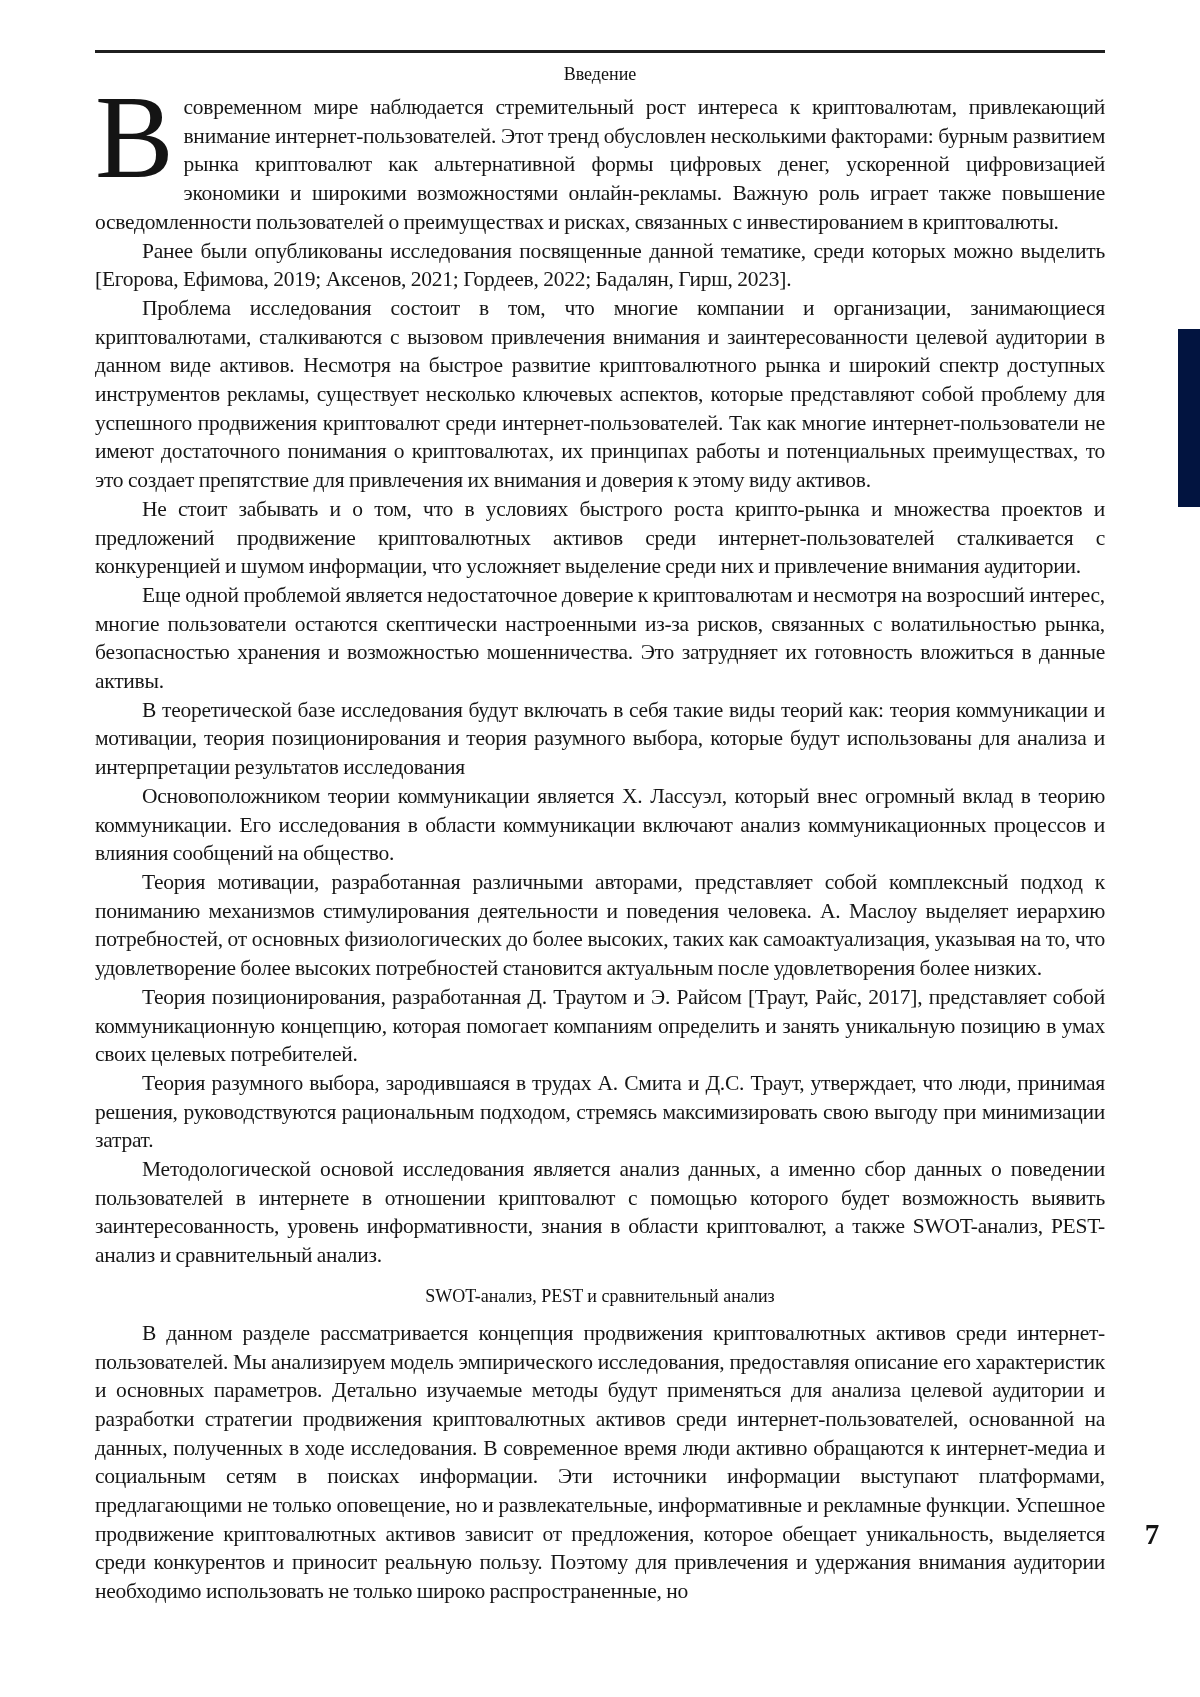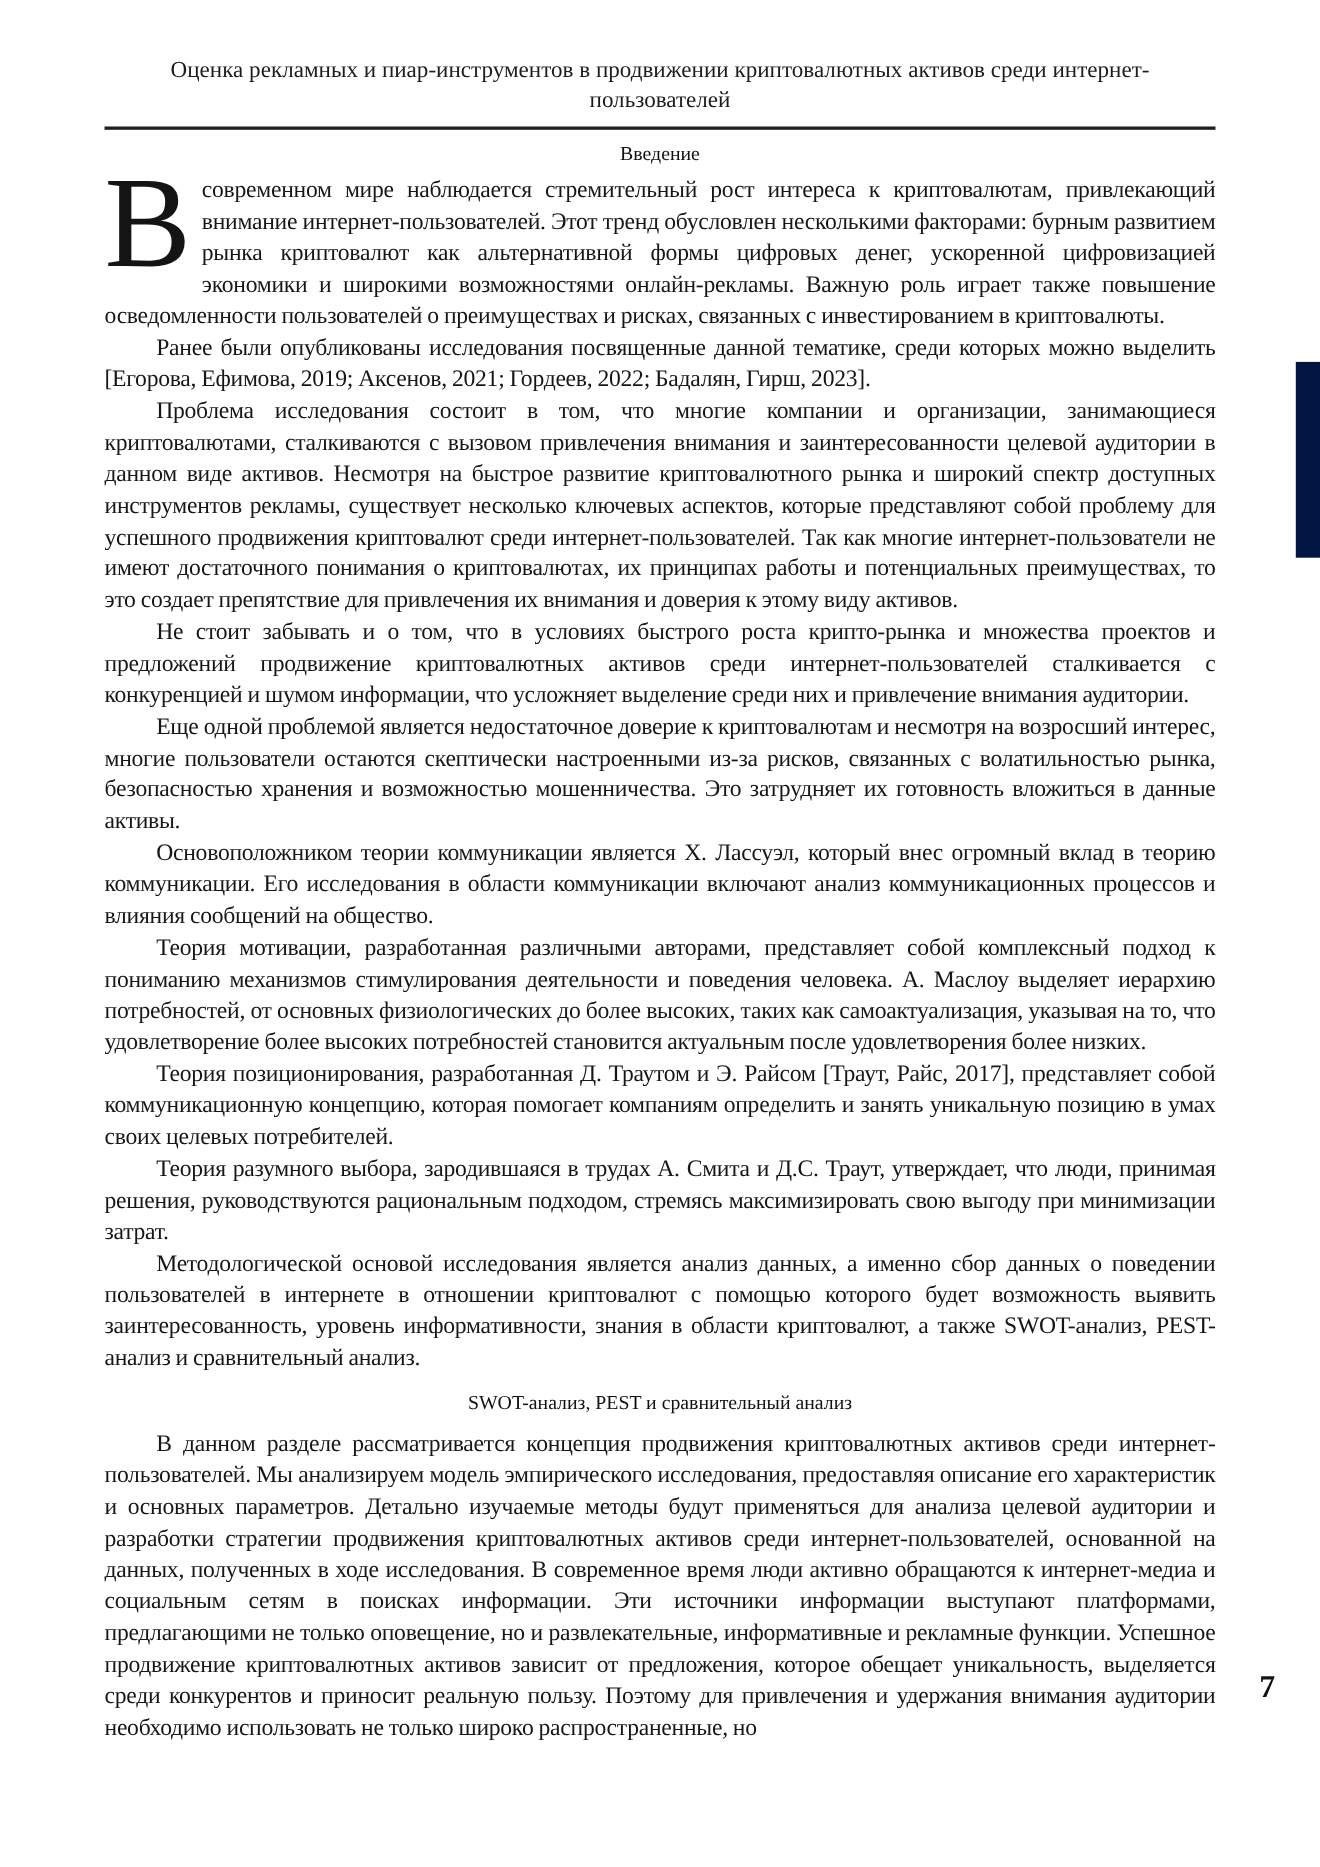--- a/index.html
+++ b/index.html
@@ -74,32 +74,32 @@
     color: #141414;
   }
 </style>
 </head>
 <body>
 
 <div class="page">
 
   <div class="content">
 
-    <div class="running-header">Оценка рекламных и пиар-инструментов в продвижении криптовалютных активов среди интернет-пользователей</div>
 
     <div class="rule"></div>
 
     <div class="section-heading heading-intro">Введение</div>
 
     <p class="body-p lead-p"><span class="drop-cap">В</span><span>современном мире наблюдается стремительный рост интереса к криптовалютам, привлекающий внимание интернет-пользователей. Этот тренд обусловлен несколькими факторами: бурным развитием рынка криптовалют как альтернативной формы цифровых денег, ускоренной цифровизацией экономики и широкими возможностями онлайн-рекламы. Важную роль играет также повышение осведомленности пользователей о преимуществах и рисках, связанных с инвестированием в криптовалюты.</span></p>
 
     <p class="body-p">Ранее были опубликованы исследования посвященные данной тематике, среди которых можно выделить [Егорова, Ефимова, 2019; Аксенов, 2021; Гордеев, 2022; Бадалян, Гирш, 2023].</p>
     <p class="body-p">Проблема исследования состоит в том, что многие компании и организации, занимающиеся криптовалютами, сталкиваются с вызовом привлечения внимания и заинтересованности целевой аудитории в данном виде активов. Несмотря на быстрое развитие криптовалютного рынка и широкий спектр доступных инструментов рекламы, существует несколько ключевых аспектов, которые представляют собой проблему для успешного продвижения криптовалют среди интернет-пользователей. Так как многие интернет-пользователи не имеют достаточного понимания о криптовалютах, их принципах работы и потенциальных преимуществах, то это создает препятствие для привлечения их внимания и доверия к этому виду активов.</p>
     <p class="body-p">Не стоит забывать и о том, что в условиях быстрого роста крипто-рынка и множества проектов и предложений продвижение криптовалютных активов среди интернет-пользователей сталкивается с конкуренцией и шумом информации, что усложняет выделение среди них и привлечение внимания аудитории.</p>
     <p class="body-p">Еще одной проблемой является недостаточное доверие к криптовалютам и несмотря на возросший интерес, многие пользователи остаются скептически настроенными из-за рисков, связанных с волатильностью рынка, безопасностью хранения и возможностью мошенничества. Это затрудняет их готовность вложиться в данные активы.</p>
+    <p class="body-p">В теоретической базе исследования будут включать в себя такие виды теорий как: теория коммуникации и мотивации, теория позиционирования и теория разумного выбора, которые будут использованы для анализа и интерпретации результатов исследования</p>
     <p class="body-p">Основоположником теории коммуникации является Х. Лассуэл, который внес огромный вклад в теорию коммуникации. Его исследования в области коммуникации включают анализ коммуникационных процессов и влияния сообщений на общество.</p>
     <p class="body-p">Теория мотивации, разработанная различными авторами, представляет собой комплексный подход к пониманию механизмов стимулирования деятельности и поведения человека. А. Маслоу выделяет иерархию потребностей, от основных физиологических до более высоких, таких как самоактуализация, указывая на то, что удовлетворение более высоких потребностей становится актуальным после удовлетворения более низких.</p>
     <p class="body-p">Теория позиционирования, разработанная Д. Траутом и Э. Райсом [Траут, Райс, 2017], представляет собой коммуникационную концепцию, которая помогает компаниям определить и занять уникальную позицию в умах своих целевых потребителей.</p>
     <p class="body-p">Теория разумного выбора, зародившаяся в трудах А. Смита и Д.С. Траут, утверждает, что люди, принимая решения, руководствуются рациональным подходом, стремясь максимизировать свою выгоду при минимизации затрат.</p>
     <p class="body-p">Методологической основой исследования является анализ данных, а именно сбор данных о поведении пользователей в интернете в отношении криптовалют с помощью которого будет возможность выявить заинтересованность, уровень информативности, знания в области криптовалют, а также SWOT-анализ, PEST-анализ и сравнительный анализ.</p>
 
     <div class="section-heading heading-swot">SWOT-анализ, PEST и сравнительный анализ</div>
 
     <p class="body-p">В данном разделе рассматривается концепция продвижения криптовалютных активов среди интернет-пользователей. Мы анализируем модель эмпирического исследования, предоставляя описание его характеристик и основных параметров. Детально изучаемые методы будут применяться для анализа целевой аудитории и разработки стратегии продвижения криптовалютных активов среди интернет-пользователей, основанной на данных, полученных в ходе исследования. В современное время люди активно обращаются к интернет-медиа и социальным сетям в поисках информации. Эти источники информации выступают платформами, предлагающими не только оповещение, но и развлекательные, информативные и рекламные функции. Успешное продвижение криптовалютных активов зависит от предложения, которое обещает уникальность, выделяется среди конкурентов и приносит реальную пользу. Поэтому для привлечения и удержания внимания аудитории необходимо использовать не только широко распространенные, но</p>
 

